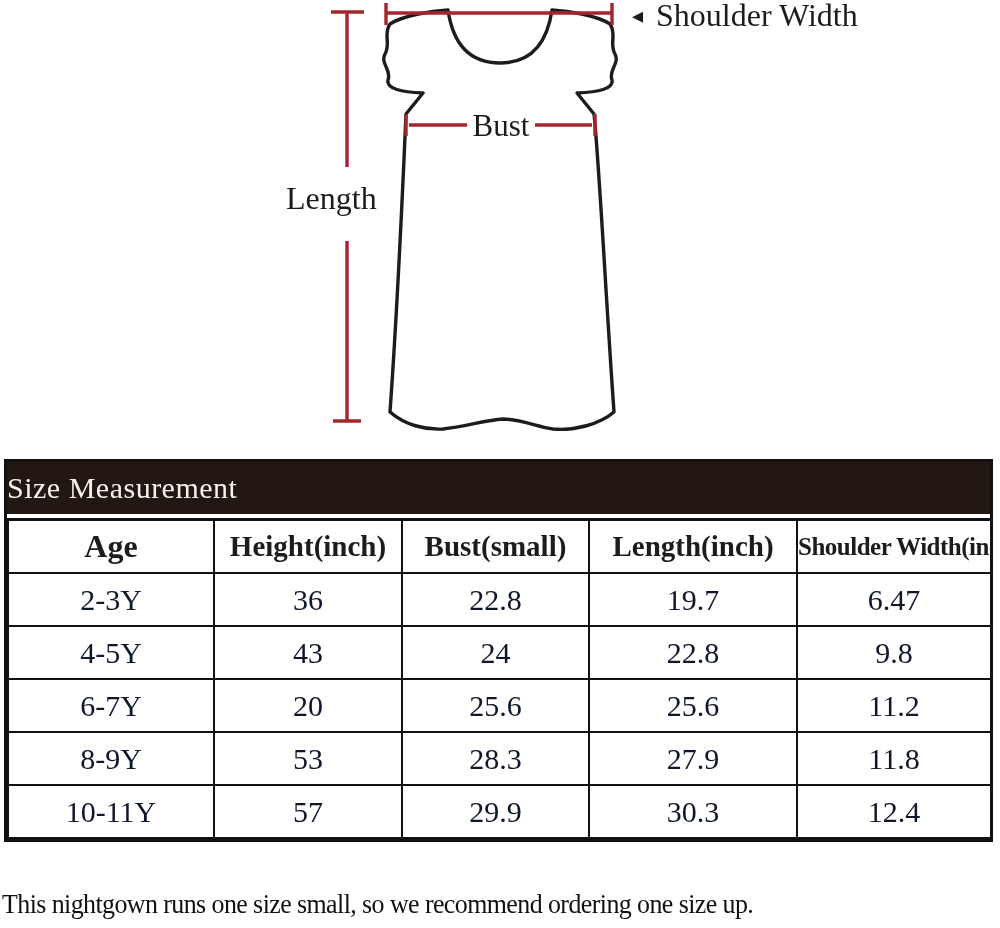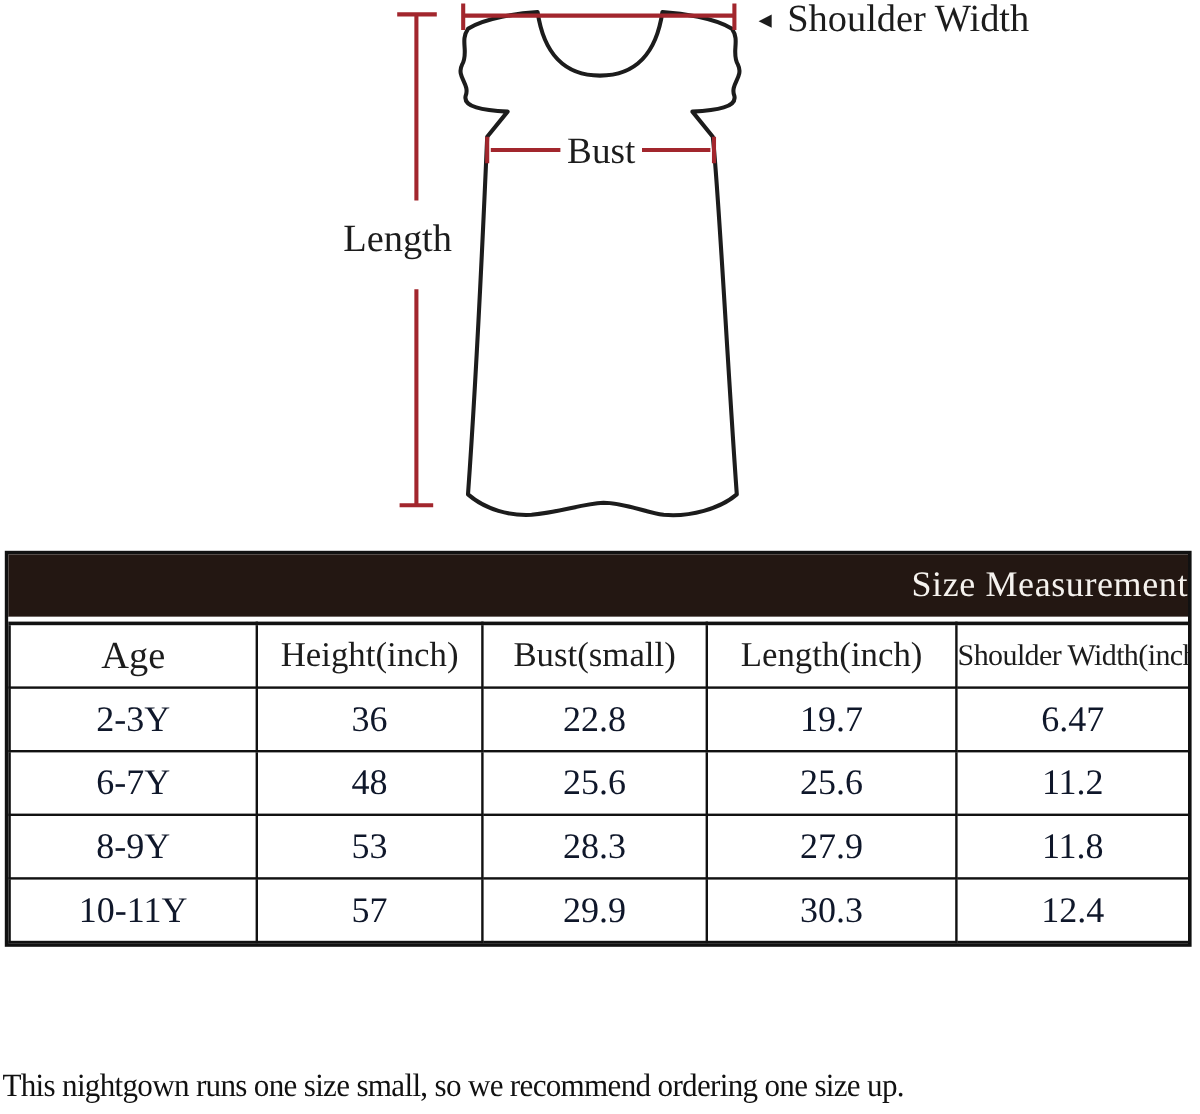--- a/index.html
+++ b/index.html
@@ -8,28 +8,28 @@
 
   
   #diagram{position:absolute;top:0;left:0;width:1000px;height:458px;}
   #diagram svg{display:block;}
   .diagram-label{font-family:"Liberation Serif", serif;fill:#1c1c1c;}
 
   
   .size-chart{position:absolute;top:459px;left:4px;width:989px;
               border:3px solid #111111;box-sizing:border-box;background:#ffffff;}
   .chart-title{height:52px;line-height:52px;background:#231712;color:#f5f2ee;
-               text-align:right;font-size:30px;letter-spacing:0.5px;}
+               text-align:left;font-size:30px;letter-spacing:0.5px;}
   .gap{height:4px;background:#ffffff;}
   table.sizes{width:100%;border-collapse:collapse;table-layout:fixed;
               border-top:3px solid #111111;}
   table.sizes th,table.sizes td{border:2px solid #111111;text-align:center;
               vertical-align:middle;height:51px;padding:0;overflow:hidden;
               white-space:nowrap;background:#ffffff;}
-  table.sizes th{font-weight:normal;font-size:29px;}
+  table.sizes th{font-weight:bold;font-size:29px;}
   table.sizes th:first-child{font-size:32px;}
   table.sizes th:last-child{font-size:25px;letter-spacing:-0.5px;}
   table.sizes td{font-size:30px;color:#0f172a;}
   col.c1{width:206px;}col.c2{width:188px;}col.c3{width:187px;}
   col.c4{width:208px;}col.c5{width:194px;}
 
   
   .note{position:absolute;top:889px;left:2px;width:996px;font-size:27px;
         color:#111;letter-spacing:-0.6px;transform:scaleX(0.96);
         transform-origin:left center;white-space:nowrap;}
@@ -95,22 +95,29 @@
           <th>Shoulder Width(inch)</th>
         </tr>
         <tr>
           <td>2-3Y</td>
           <td>36</td>
           <td>22.8</td>
           <td>19.7</td>
           <td>6.47</td>
         </tr>
         <tr>
+          <td>4-5Y</td>
+          <td>43</td>
+          <td>24</td>
+          <td>22.8</td>
+          <td>9.8</td>
+        </tr>
+        <tr>
           <td>6-7Y</td>
-          <td>48</td>
+          <td>20</td>
           <td>25.6</td>
           <td>25.6</td>
           <td>11.2</td>
         </tr>
         <tr>
           <td>8-9Y</td>
           <td>53</td>
           <td>28.3</td>
           <td>27.9</td>
           <td>11.8</td>

